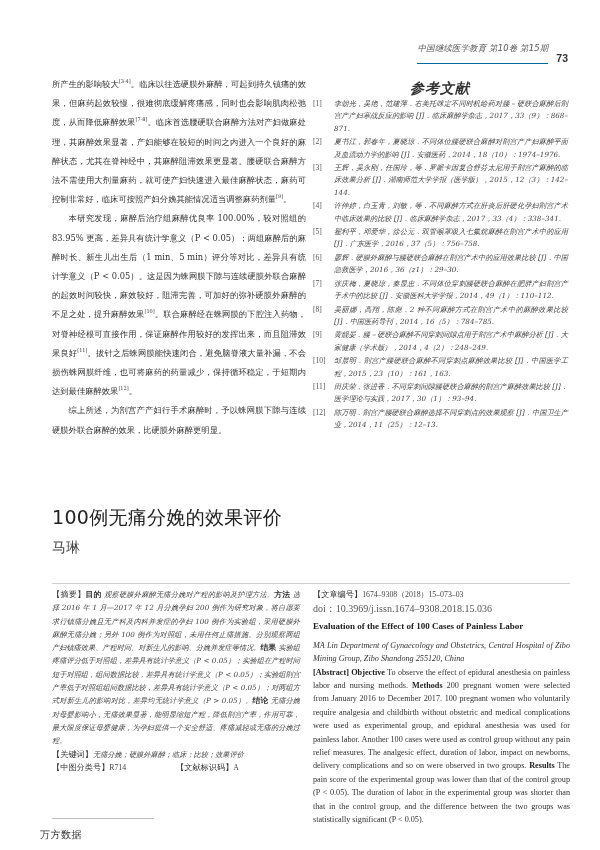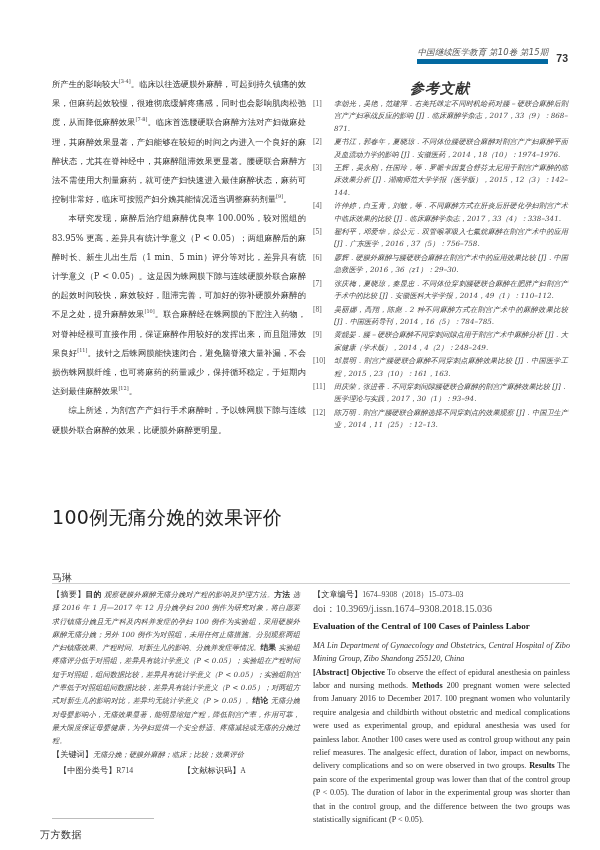--- a/index.html
+++ b/index.html
@@ -5,21 +5,21 @@
   * { box-sizing: border-box; margin: 0; padding: 0; }
   html, body { width: 600px; height: 850px; background: #ffffff; overflow: hidden; }
   body { position: relative; font-family: "DejaVu Serif", "Liberation Serif", serif; color: #2a2a2a; }
 
   .running-header {
     position: absolute; left: 398px; top: 46px; width: 170px; height: 18px;
     display: flex; justify-content: flex-end; align-items: flex-end; gap: 8px;
   }
   .running-header .journal {
     font-family: "DejaVu Sans", "Liberation Sans", sans-serif; font-style: italic;
-    font-size: 8.5px; color: #555; border-bottom: 5px solid #0369a1; padding-bottom: 0;
+    font-size: 8.5px; color: #555; border-bottom: 1px solid #0369a1; padding-bottom: 8px;
     letter-spacing: 0.1px;
   }
   .running-header .page-no {
     font-family: "Liberation Sans", sans-serif; font-weight: bold; font-size: 10.5px; color: #333;
   }
 
   .body-col {
     position: absolute; left: 52px; top: 75px; width: 254px;
     font-size: 8.3px; line-height: 19.2px; text-align: justify; color: #333;
     font-family: "DejaVu Serif", serif;
@@ -42,36 +42,36 @@
   .ref .num { width: 21px; flex: none; font-family: "Liberation Serif", serif; font-size: 7.6px; color: #555; }
   .ref .txt { flex: 1; text-align: justify; font-family: "DejaVu Serif", serif; font-style: italic; }
 
   .article-title {
     position: absolute; left: 52px; top: 505px;
     font-family: "DejaVu Sans", "Liberation Sans", sans-serif; font-weight: normal;
     font-size: 19px; color: #222; letter-spacing: 0.3px;
   }
   .author {
     position: absolute; left: 52px; top: 539px;
-    font-family: "DejaVu Sans", sans-serif; font-size: 10px; color: #444; margin-top: 32px;
+    font-family: "DejaVu Sans", sans-serif; font-size: 14px; color: #444;
   }
   .divider-top {
     position: absolute; left: 52px; top: 583px; width: 518px; height: 1px; background: #cfcfcf;
   }
 
   .abstract-cn {
     position: absolute; left: 52px; top: 588px; width: 248px;
     font-size: 7.2px; line-height: 13.3px; text-align: justify; color: #444;
   }
   .abstract-cn .lab {
     font-family: "DejaVu Sans", sans-serif; font-weight: bold; font-size: 7.8px; color: #333; font-style: normal;
   }
   .abstract-cn .bk { font-family: "DejaVu Sans", sans-serif; font-size: 8.2px; color: #333; font-style: normal; }
   .abstract-cn .it { font-style: italic; }
-  .meta-row { display: flex; font-size: 7.8px; line-height: 18px; margin-left: 7px; }
+  .meta-row { display: flex; font-size: 7.8px; line-height: 13px; }
   .meta-row .lab2 { font-family: "DejaVu Sans", sans-serif; font-size: 8.2px; color: #333; }
   .meta-row .val { font-family: "Liberation Serif", serif; font-size: 7.8px; color: #444; }
   .kw-line { font-style: italic; }
   .divider-small {
     position: absolute; left: 52px; top: 818px; width: 102px; height: 1px; background: #bdbdbd;
   }
   .affiliation {
     position: absolute; left: 52px; top: 856px;
     font-size: 7px; color: #555; font-style: italic;
   }
@@ -189,20 +189,20 @@
   </div>
 </div>
 <div class="divider-small"></div>
 <div class="affiliation">作者单位：淄博矿业集团中心医院妇产科，山东 淄博 255120</div>
 
 <div class="meta-right">
   <div>
     <span class="lab2">【文章编号】</span><span class="id-val">1674–9308（2018）15–073–03</span>
   </div>
   <div class="doi">doi：10.3969/j.issn.1674–9308.2018.15.036</div>
-  <div class="en-title">Evaluation of the Central of 100 Cases of Painless Labor</div>
+  <div class="en-title">Evaluation of the Effect of 100 Cases of Painless Labor</div>
   <div class="en-aff">MA Lin Department of Gynaecology and Obstetrics, Central Hospital of Zibo Mining Group, Zibo Shandong 255120, China</div>
   <div class="en-abs">
     <b>[Abstract]</b> <b>Objective</b><span> To observe the effect of epidural anesthesia on painless labor and nursing methods. </span><b>Methods</b><span> 200 pregnant women were selected from January 2016 to December 2017. 100 pregnant women who voluntarily require analgesia and childbirth without obstetric and medical complications were used as experimental group, and epidural anesthesia was used for painless labor. Another 100 cases were used as control group without any pain relief measures. The analgesic effect, duration of labor, impact on newborns, delivery complications and so on were observed in two groups. </span><b>Results</b><span> The pain score of the experimental group was lower than that of the control group (P &lt; 0.05). The duration of labor in the experimental group was shorter than that in the control group, and the difference between the two groups was statistically significant (P &lt; 0.05).</span>
   </div>
 </div>
 
 <div class="brand-footer">万方数据</div>
 
 </body></html>

